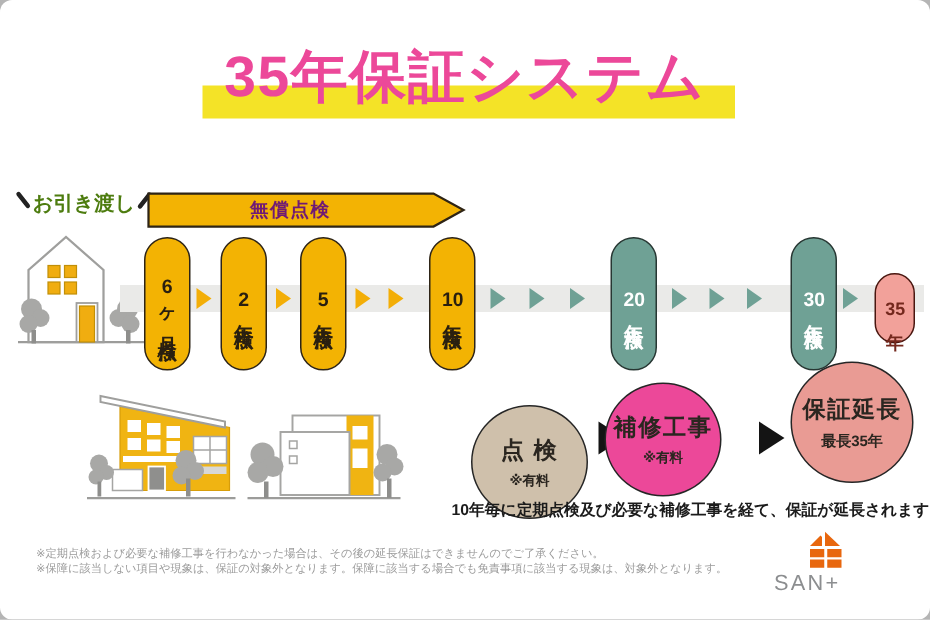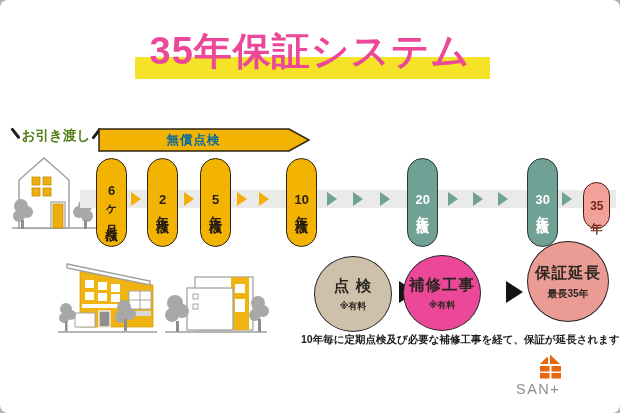--- a/index.html
+++ b/index.html
@@ -15,42 +15,42 @@
   .handover-label{font-size:13.5px;font-weight:bold;color:#4d7c0f;white-space:nowrap;}
   .slash{width:2.5px;height:13px;background:#222;border-radius:2px;}
   .slash-l{transform:rotate(-38deg);margin-top:-6px;}
   .slash-r{transform:rotate(38deg);margin-top:-6px;}
 
   
   .banner{position:absolute;top:127px;height:26px;}
   .banner svg{position:absolute;left:0;top:0;}
   .banner-label{position:absolute;left:0;right:22px;top:0;bottom:0;display:flex;align-items:center;justify-content:center;font-size:12.5px;font-weight:bold;letter-spacing:1px;}
   .banner-free{left:98px;width:213px;}
-  .banner-free .banner-label{color:#0369a1;}
+  .banner-free .banner-label{color:#701a75;}
   .banner-paid{left:317px;width:292px;}
   .banner-paid .banner-label{color:#ffffff;}
 
   
   .track{position:absolute;left:80px;top:190px;width:536px;height:18px;background:#eaeae8;}
   .tri{position:absolute;top:192px;width:0;height:0;border-top:7px solid transparent;border-bottom:7px solid transparent;}
   .tri-y{border-left:10px solid #f3ae07;}
   .tri-t{border-left:10px solid #6fa195;}
 
   .pill{position:absolute;top:158px;width:31px;height:89px;border-radius:16px;border:1.6px solid #2d2417;box-sizing:border-box;display:flex;align-items:center;justify-content:center;writing-mode:vertical-rl;text-orientation:upright;font-weight:bold;font-size:13px;letter-spacing:2px;line-height:1;}
   .pill .num{text-combine-upright:all;}
   .pill-free{background:#f3b303;color:#291f10;}
   .pill-paid{background:#6fa195;color:#ffffff;border-color:#273733;}
   .pill-end{top:182px;height:47px;width:27px;border-radius:14px;background:#f2a19a;color:#74281d;border-color:#4a1710;font-size:12px;letter-spacing:0;}
 
   
   .illus{position:absolute;}
 
   
   .circle{position:absolute;border-radius:50%;border:1.6px solid #262626;box-sizing:border-box;display:flex;flex-direction:column;align-items:center;justify-content:center;text-align:center;}
-  .c1{left:314px;top:256px;width:78px;height:76px;background:#cfc0ab;}
+  .c1{left:314px;top:270px;width:78px;height:76px;background:#cfc0ab;}
   .c2{left:403px;top:255px;width:78px;height:76px;background:#ec4899;}
   .c3{left:527px;top:241px;width:82px;height:81px;background:#e99b94;}
   .c-label{font-size:15.5px;font-weight:bold;color:#2b2620;letter-spacing:1px;white-space:nowrap;}
   .c-note{font-size:9px;font-weight:bold;color:#2b2620;margin-top:3px;}
   .c3 .c-note{font-size:10px;}
   .ptri{position:absolute;top:281px;width:0;height:0;border-top:11px solid transparent;border-bottom:11px solid transparent;border-left:17px solid #141414;}
 
   .caption{position:absolute;left:301px;top:333px;font-size:10.5px;font-weight:bold;color:#1b1b1b;white-space:nowrap;}
 
   
@@ -209,20 +209,24 @@
     <div class="c-note">※有料</div>
   </div>
   <div class="ptri" style="left:506px;"></div>
   <div class="circle c3">
     <div class="c-label">保証延長</div>
     <div class="c-note">最長35年</div>
   </div>
 
   <div class="caption">10年毎に定期点検及び必要な補修工事を経て、保証が延長されます。</div>
 
+  <div class="footnotes">
+    <div>※定期点検および必要な補修工事を行わなかった場合は、その後の延長保証はできませんのでご了承ください。</div>
+    <div>※保障に該当しない項目や現象は、保証の対象外となります。保障に該当する場合でも免責事項に該当する現象は、対象外となります。</div>
+  </div>
 
   <div class="logo">
     <svg class="logo-icon" width="27" height="27" viewBox="0 0 27 27">
       <g fill="#e8670e">
         <polygon points="3,11 10,4 11,5 11,11"></polygon>
         <polygon points="13,1.5 23,11 13,11"></polygon>
         <rect x="3" y="13" width="9.5" height="5.5"></rect>
         <rect x="14.5" y="13" width="9.5" height="5.5"></rect>
         <rect x="3" y="20" width="9.5" height="5.5"></rect>
         <rect x="14.5" y="20" width="9.5" height="5.5"></rect>

